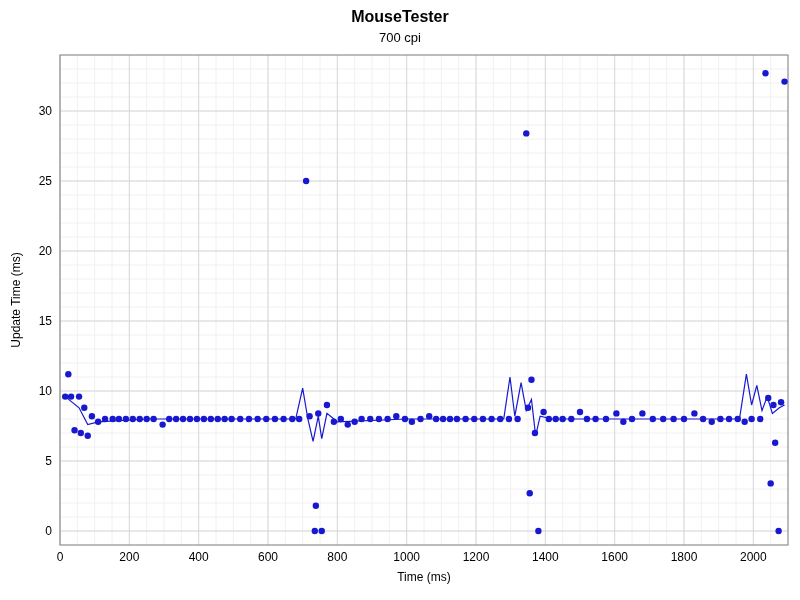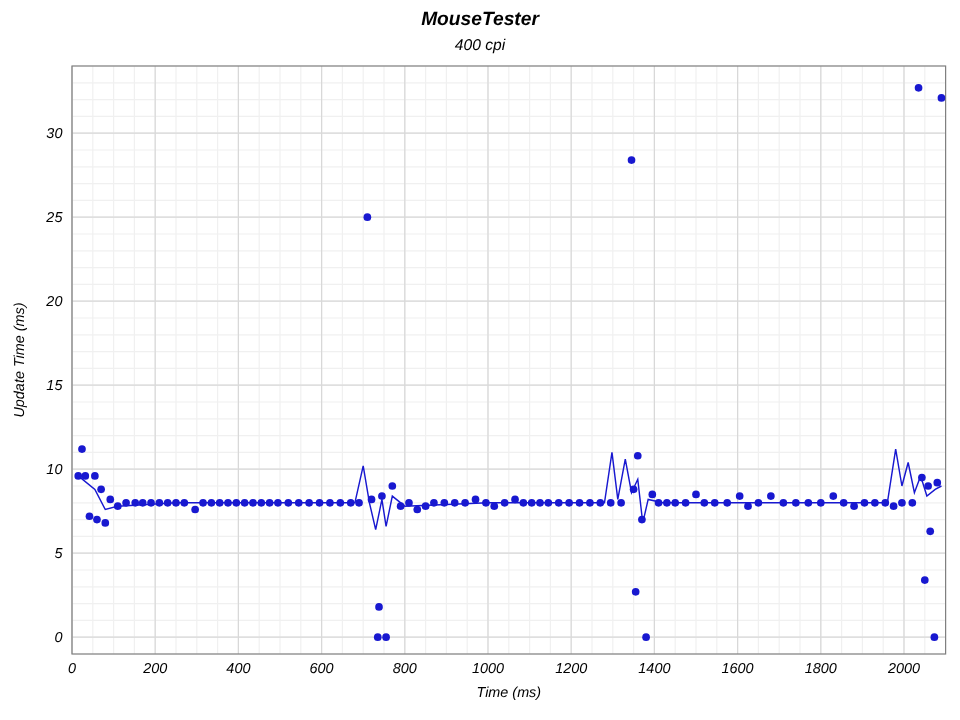--- a/index.html
+++ b/index.html
@@ -8,21 +8,20 @@
     width: 800px;
     height: 600px;
     background: #ffffff;
     font-family: "Segoe UI", Arial, sans-serif;
     color: #000;
   }
   .chart-wrap {
     position: relative;
     width: 800px;
     height: 540px;
-    font-style: italic;
   }
   .title {
     position: absolute;
     top: 8px;
     left: 0;
     width: 100%;
     text-align: center;
     font-size: 16px;
     font-weight: 700;
   }
@@ -47,21 +46,21 @@
   .tick-label { font-size: 12px; fill: #000; }
   .axis-label { font-size: 12px; fill: #000; }
   .series-line { stroke: #1818d0; stroke-width: 1.2; fill: none; }
   .series-dot { fill: #1818d0; }
 </style>
 </head>
 <body>
 
 <div class="chart-wrap">
   <div class="title">MouseTester</div>
-  <div class="subtitle">400 cpi</div>
+  <div class="subtitle">700 cpi</div>
   <svg class="plot" id="plot-svg">
       <line x1="60" y1="55" x2="60" y2="545" class="grid-minor"></line>
       <line x1="77.33333333333333" y1="55" x2="77.33333333333333" y2="545" class="grid-minor"></line>
       <line x1="94.66666666666666" y1="55" x2="94.66666666666666" y2="545" class="grid-minor"></line>
       <line x1="112" y1="55" x2="112" y2="545" class="grid-minor"></line>
       <line x1="129.33333333333331" y1="55" x2="129.33333333333331" y2="545" class="grid-minor"></line>
       <line x1="146.66666666666666" y1="55" x2="146.66666666666666" y2="545" class="grid-minor"></line>
       <line x1="164" y1="55" x2="164" y2="545" class="grid-minor"></line>
       <line x1="181.33333333333331" y1="55" x2="181.33333333333331" y2="545" class="grid-minor"></line>
       <line x1="198.66666666666666" y1="55" x2="198.66666666666666" y2="545" class="grid-minor"></line>

